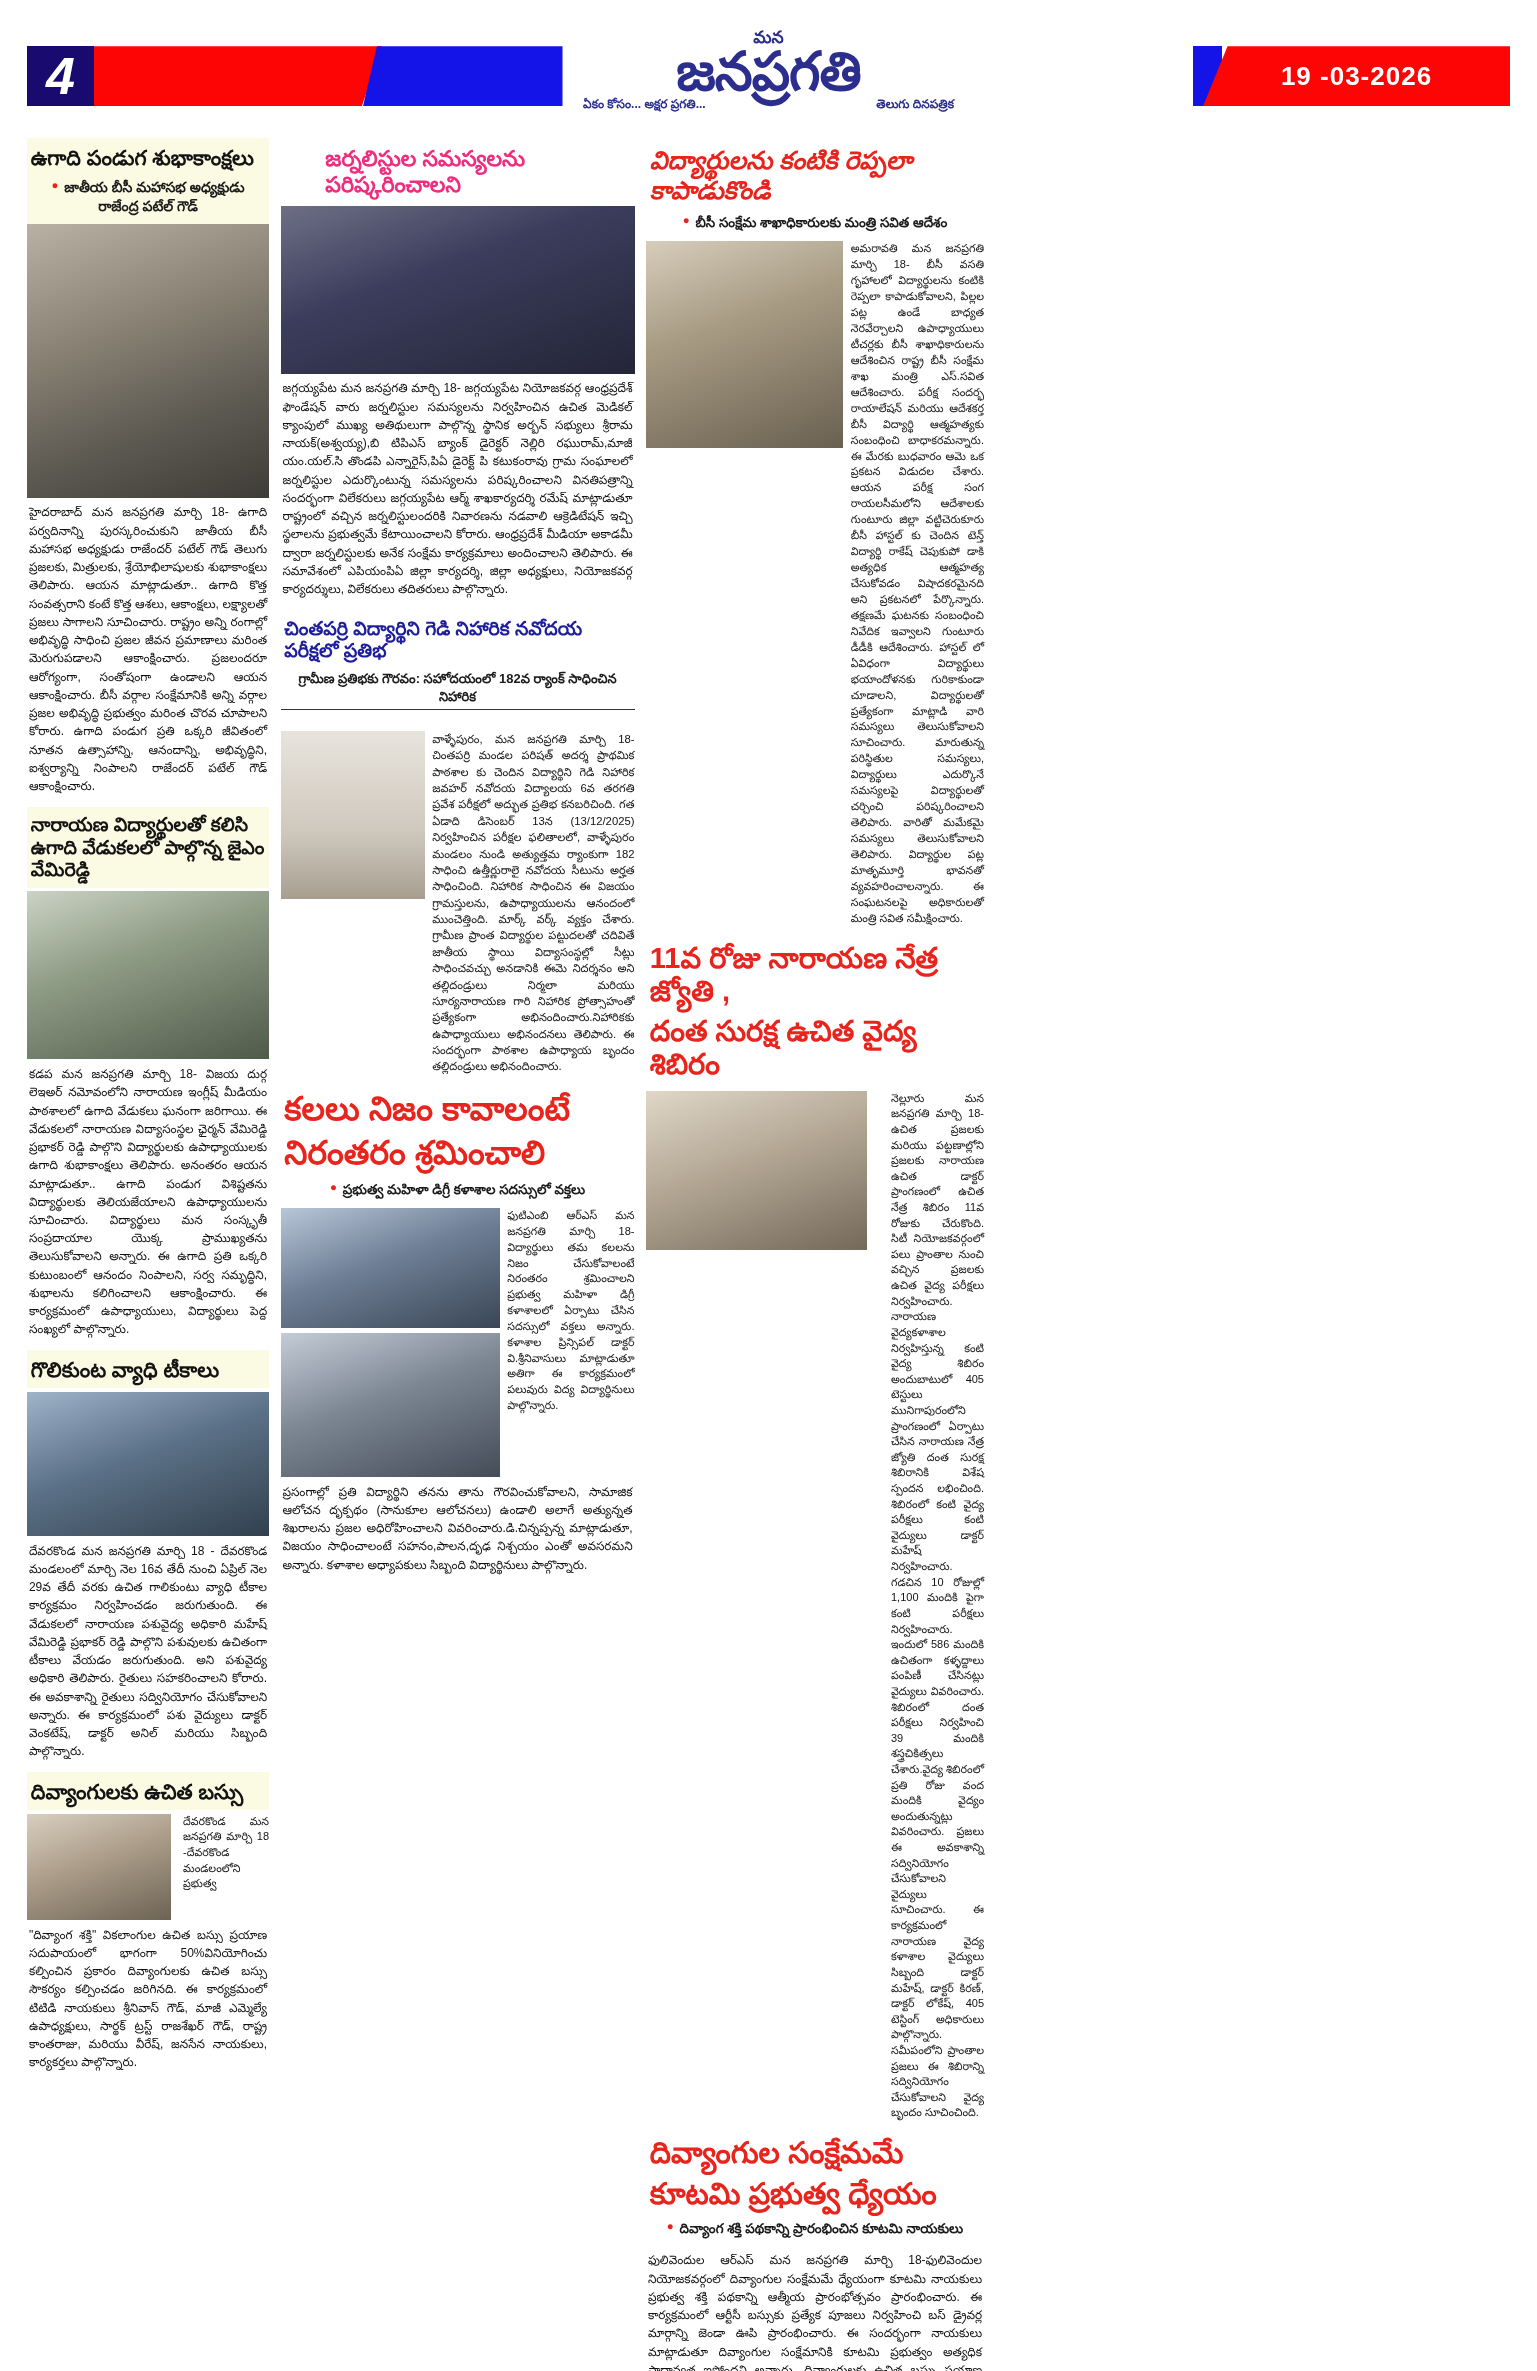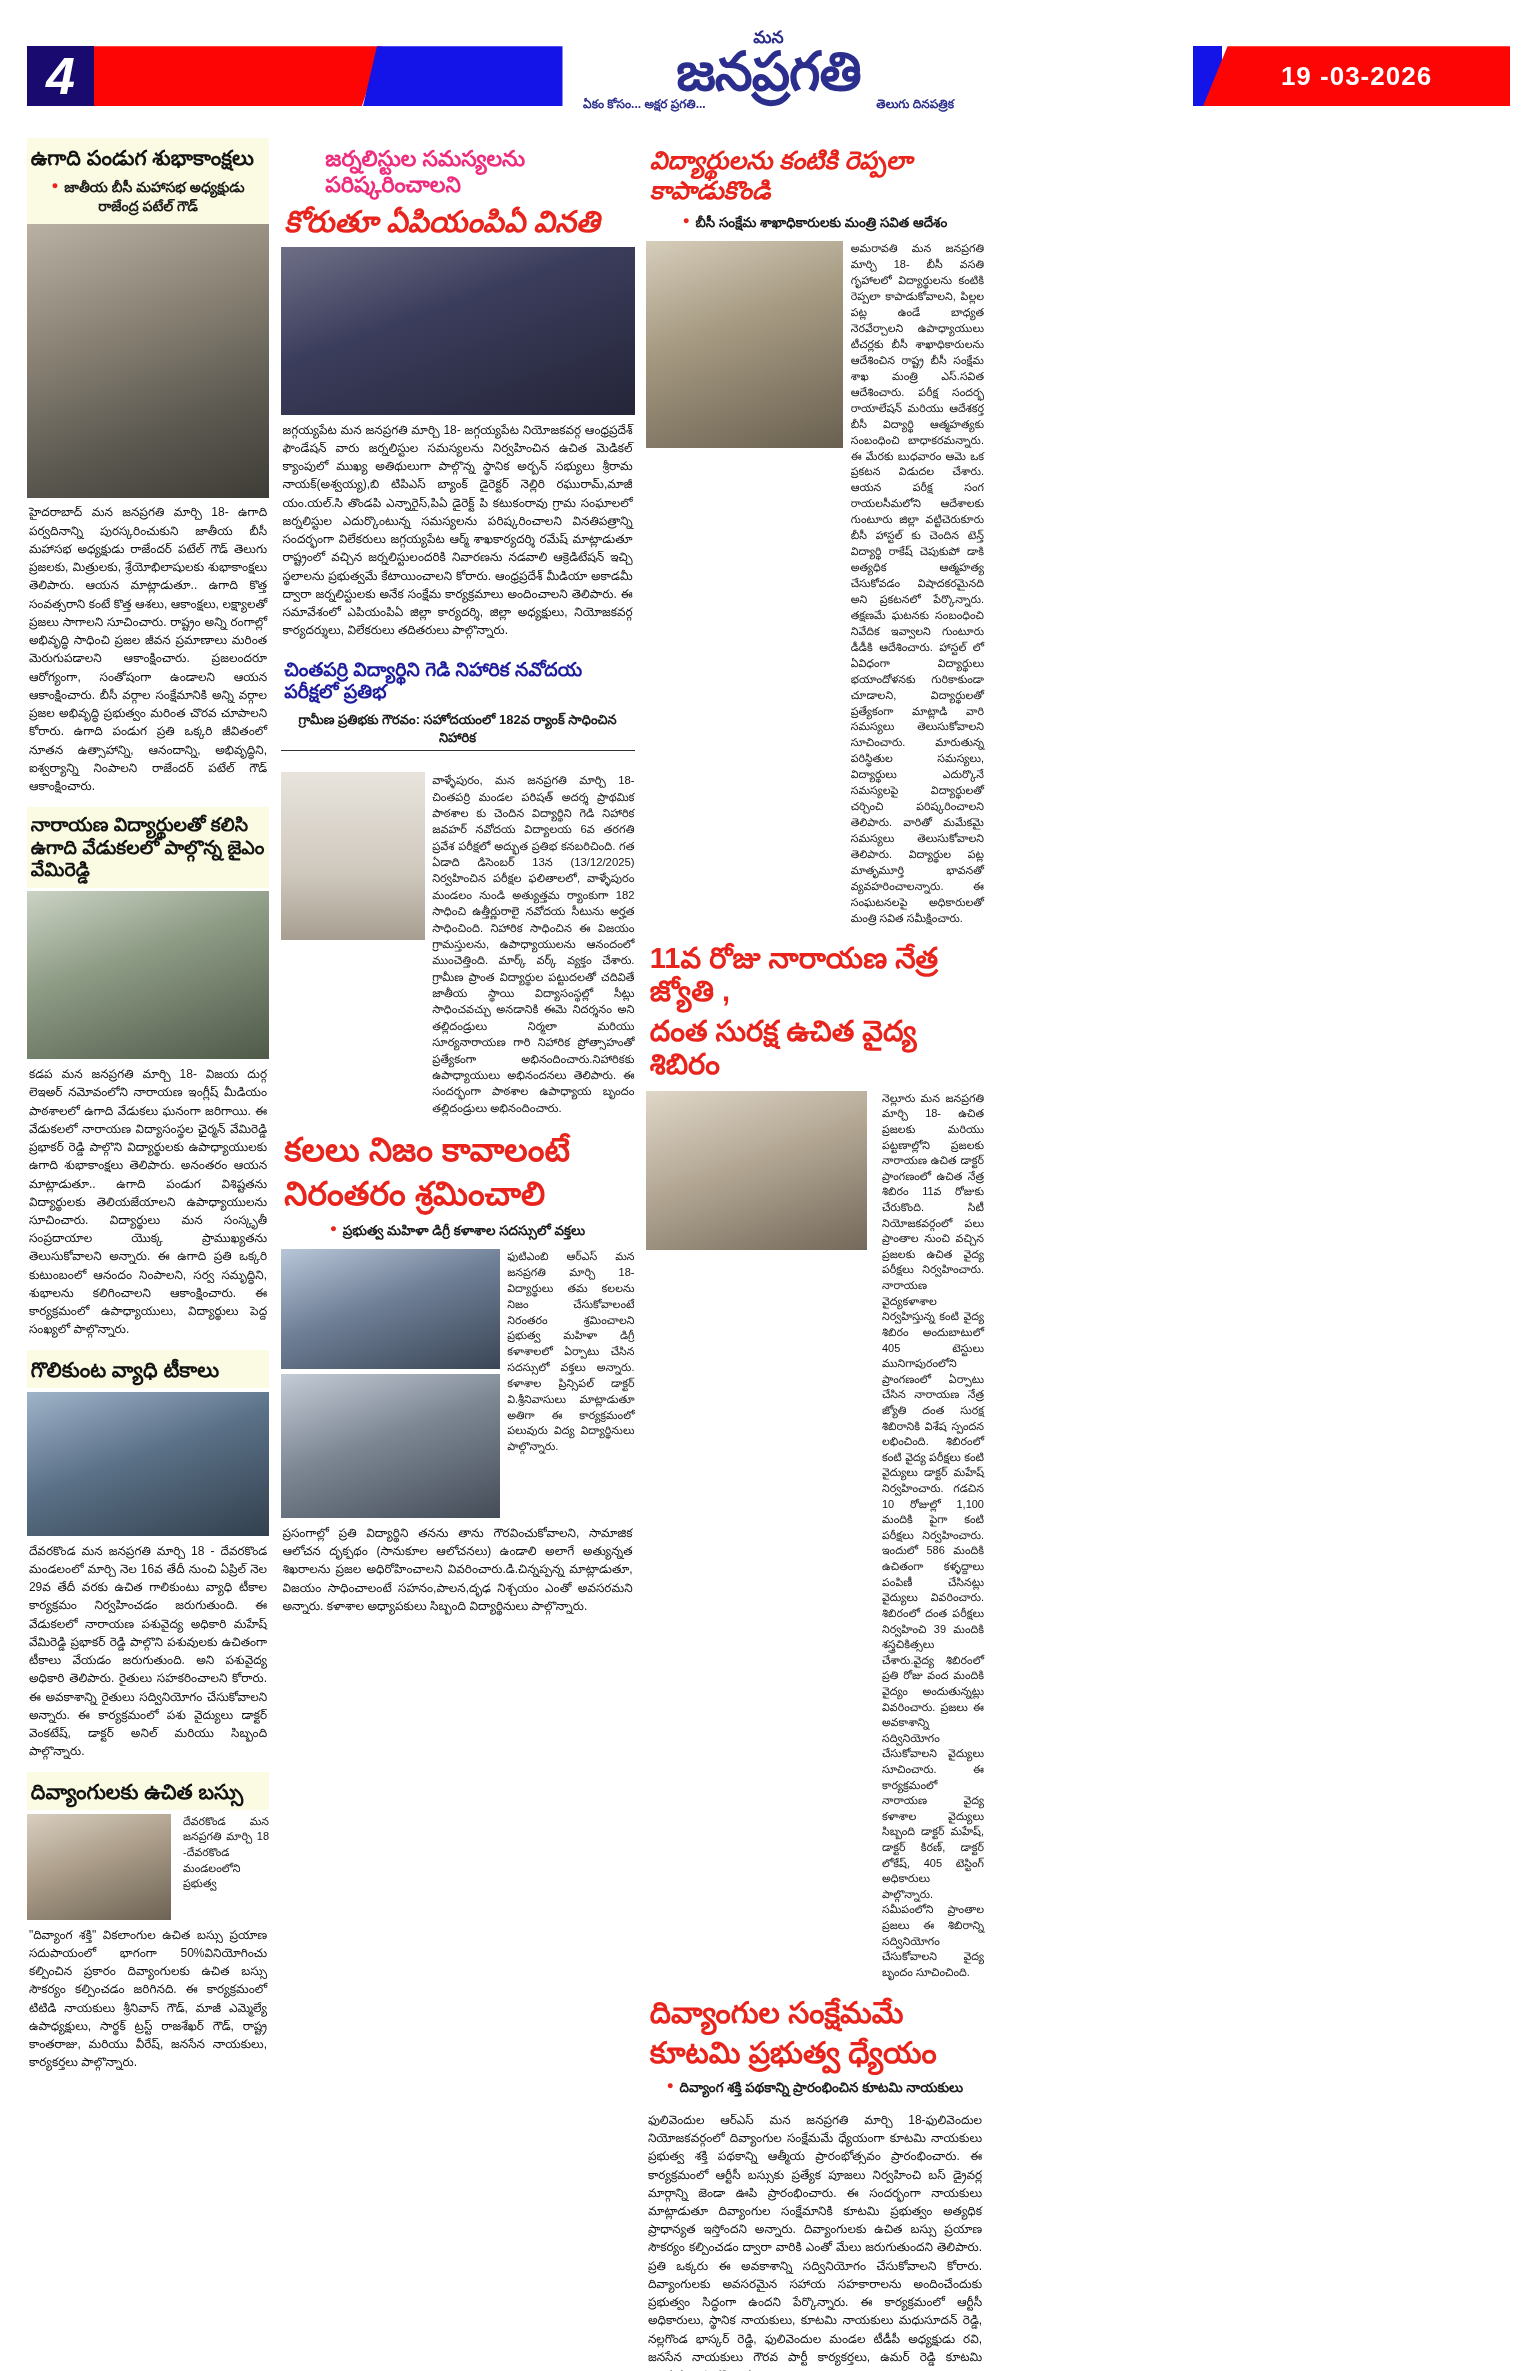--- a/index.html
+++ b/index.html
@@ -157,21 +157,20 @@
         <div class="photo p9" style="height:106px;width:144px;flex:none"></div>
         <div class="body-text" style="padding:0;font-size:11px;line-height:1.42">దేవరకొండ మన జనప్రగతి మార్చి 18 -దేవరకొండ మండలంలోని ప్రభుత్వ</div>
       </div>
       <div class="body-text">"దివ్యాంగ శక్తి" వికలాంగుల ఉచిత బస్సు ప్రయాణ సదుపాయంలో భాగంగా 50%వినియోగించు కల్పించిన ప్రకారం దివ్యాంగులకు ఉచిత బస్సు సౌకర్యం కల్పించడం జరిగినది. ఈ కార్యక్రమంలో టిటిడి నాయకులు శ్రీనివాస్ గౌడ్, మాజీ ఎమ్మెల్యే ఉపాధ్యక్షులు, సార్థక్ ట్రస్ట్ రాజశేఖర్ గౌడ్, రాష్ట్ర కాంతరాజు, మరియు వీరేష్, జనసేన నాయకులు, కార్యకర్తలు పాల్గొన్నారు.</div>
     </div>
 
     <div class="c2">
 
       <div>
         <div class="hl pink" style="font-size:22px">జర్నలిస్టుల సమస్యలను పరిష్కరించాలని</div>
-        <div class="hl red" style="font-size:30px;padding-top:0">కోరుతూ ఏపియంపిఏ వినతి</div>
       </div>
       <div class="photo p2" style="height:168px;margin-top:1.9px"></div>
       <div class="body-text">జగ్గయ్యపేట మన జనప్రగతి మార్చి 18- జగ్గయ్యపేట నియోజకవర్గ ఆంధ్రప్రదేశ్ ఫౌండేషన్ వారు జర్నలిస్టుల సమస్యలను నిర్వహించిన ఉచిత మెడికల్ క్యాంపులో ముఖ్య అతిథులుగా పాల్గొన్న స్థానిక అర్బన్ సభ్యులు శ్రీరామ నాయక్(అశ్వయ్య),బి టిపిఎస్ బ్యాంక్ డైరెక్టర్ నెల్లిరి రఘురామ్,మాజీ యం.యల్.సి తొండపి ఎన్నారైస్,పిఏ డైరెక్ట్ పి కటుకంరావు గ్రామ సంఘాలలో జర్నలిస్టుల ఎదుర్కొంటున్న సమస్యలను పరిష్కరించాలని వినతిపత్రాన్ని సందర్భంగా విలేకరులు జగ్గయ్యపేట ఆర్మ్ శాఖకార్యదర్శి రమేష్ మాట్లాడుతూ రాష్ట్రంలో వచ్చిన జర్నలిస్టులందరికి నివారణను నడవాలి ఆక్రెడిటేషన్ ఇచ్చి స్థలాలను ప్రభుత్వమే కేటాయించాలని కోరారు. ఆంధ్రప్రదేశ్ మీడియా అకాడమీ ద్వారా జర్నలిస్టులకు అనేక సంక్షేమ కార్యక్రమాలు అందించాలని తెలిపారు. ఈ సమావేశంలో ఎపియంపిఏ జిల్లా కార్యదర్శి, జిల్లా అధ్యక్షులు, నియోజకవర్గ కార్యదర్శులు, విలేకరులు తదితరులు పాల్గొన్నారు.</div>
 
       <div style="margin-top:5.8px">
         <div class="hl blue" style="font-size:19px">చింతపర్రి విద్యార్థిని గెడి నిహారిక నవోదయ పరీక్షలో ప్రతిభ</div>
         <div class="subline" style="font-size:13px;border-bottom:1px solid #333;padding-bottom:3.8px">గ్రామీణ ప్రతిభకు గౌరవం: సహోదయంలో 182వ ర్యాంక్ సాధించిన నిహారిక</div>
       </div>
       <div style="display:flex;gap:7.7px;margin-top:21px">
         <div class="photo girl-photo" style="height:168px;width:144px;flex:none"></div>
@@ -201,21 +200,21 @@
       </div>
       <div style="display:flex;gap:7.7px;margin-top:1.9px">
         <div class="photo p5" style="height:207px;width:197px;flex:none"></div>
         <div class="body-text" style="padding:0;font-size:11px;line-height:1.45">అమరావతి మన జనప్రగతి మార్చి 18- బీసీ వసతి గృహాలలో విద్యార్థులను కంటికి రెప్పలా కాపాడుకోవాలని, పిల్లల పట్ల ఉండే బాధ్యత నెరవేర్చాలని ఉపాధ్యాయులు టీచర్లకు బీసీ శాఖాధికారులను ఆదేశించిన రాష్ట్ర బీసీ సంక్షేమ శాఖ మంత్రి ఎస్.సవిత ఆదేశించారు. పరీక్ష సందర్భ రాయాలేషన్ మరియు ఆదేశకర్త బీసీ విద్యార్థి ఆత్మహత్యకు సంబంధించి బాధాకరమన్నారు. ఈ మేరకు బుధవారం ఆమె ఒక ప్రకటన విడుదల చేశారు. ఆయన పరీక్ష సంగ రాయలసీమలోని ఆదేశాలకు గుంటూరు జిల్లా వట్టిచెరుకూరు బీసీ హాస్టల్ కు చెందిన టెన్త్ విద్యార్థి రాకేష్ చెపుకుపో డాకి అత్యధిక ఆత్మహత్య చేసుకోవడం విషాదకరమైనది అని ప్రకటనలో పేర్కొన్నారు. తక్షణమే ఘటనకు సంబంధించి నివేదిక ఇవ్వాలని గుంటూరు డీడీకి ఆదేశించారు. హాస్టల్ లో ఏవిధంగా విద్యార్థులు భయాందోళనకు గురికాకుండా చూడాలని, విద్యార్థులతో ప్రత్యేకంగా మాట్లాడి వారి సమస్యలు తెలుసుకోవాలని సూచించారు. మారుతున్న పరిస్థితుల సమస్యలు, విద్యార్థులు ఎదుర్కొనే సమస్యలపై విద్యార్థులతో చర్చించి పరిష్కరించాలని తెలిపారు. వారితో మమేకమై సమస్యలు తెలుసుకోవాలని తెలిపారు. విద్యార్థుల పట్ల మాతృమూర్తి భావనతో వ్యవహరించాలన్నారు. ఈ సంఘటనలపై అధికారులతో మంత్రి సవిత సమీక్షించారు.</div>
       </div>
 
       <div style="margin-top:7.7px">
         <div class="hl bigred" style="font-size:29px">11వ రోజు నారాయణ నేత్ర జ్యోతి ,</div>
         <div class="hl bigred" style="font-size:29px;padding-top:0">దంత సురక్ష ఉచిత వైద్య శిబిరం</div>
       </div>
-      <div style="display:flex;gap:15px;margin-top:3.8px">
+      <div style="display:flex;gap:24px;margin-top:3.8px">
         <div class="photo p7" style="height:159px;width:221px;flex:none"></div>
         <div class="body-text" style="padding:0;font-size:11px;line-height:1.42">నెల్లూరు మన జనప్రగతి మార్చి 18- ఉచిత ప్రజలకు మరియు పట్టణాల్లోని ప్రజలకు నారాయణ ఉచిత డాక్టర్ ప్రాంగణంలో ఉచిత నేత్ర శిబిరం 11వ రోజుకు చేరుకొంది. సిటీ నియోజకవర్గంలో పలు ప్రాంతాల నుంచి వచ్చిన ప్రజలకు ఉచిత వైద్య పరీక్షలు నిర్వహించారు. నారాయణ వైద్యకళాశాల నిర్వహిస్తున్న కంటి వైద్య శిబిరం అందుబాటులో 405 టెస్టులు మునిగాపురంలోని ప్రాంగణంలో ఏర్పాటు చేసిన నారాయణ నేత్ర జ్యోతి దంత సురక్ష శిబిరానికి విశేష స్పందన లభించింది. శిబిరంలో కంటి వైద్య పరీక్షలు కంటి వైద్యులు డాక్టర్ మహేష్ నిర్వహించారు. గడచిన 10 రోజుల్లో 1,100 మందికి పైగా కంటి పరీక్షలు నిర్వహించారు. ఇందులో 586 మందికి ఉచితంగా కళ్ళద్దాలు పంపిణీ చేసినట్లు వైద్యులు వివరించారు. శిబిరంలో దంత పరీక్షలు నిర్వహించి 39 మందికి శస్త్రచికిత్సలు చేశారు.వైద్య శిబిరంలో ప్రతి రోజు వంద మందికి వైద్యం అందుతున్నట్లు వివరించారు. ప్రజలు ఈ అవకాశాన్ని సద్వినియోగం చేసుకోవాలని వైద్యులు సూచించారు. ఈ కార్యక్రమంలో నారాయణ వైద్య కళాశాల వైద్యులు సిబ్బంది డాక్టర్ మహేష్, డాక్టర్ కిరణ్, డాక్టర్ లోకేష్, 405 టెస్టింగ్ అధికారులు పాల్గొన్నారు. సమీపంలోని ప్రాంతాల ప్రజలు ఈ శిబిరాన్ని సద్వినియోగం చేసుకోవాలని వైద్య బృందం సూచించింది.</div>
       </div>
 
       <div style="margin-top:7.7px">
         <div class="hl bigred" style="font-size:30px">దివ్యాంగుల సంక్షేమమే</div>
         <div class="hl bigred" style="font-size:30px;padding-top:0">కూటమి ప్రభుత్వ ధ్యేయం</div>
         <div class="subline center-dot" style="font-size:13.4px">దివ్యాంగ శక్తి పథకాన్ని ప్రారంభించిన కూటమి నాయకులు</div>
       </div>
       <div class="body-text">ఫులివెందుల ఆర్ఎస్ మన జనప్రగతి మార్చి 18-ఫులివెందుల నియోజకవర్గంలో దివ్యాంగుల సంక్షేమమే ధ్యేయంగా కూటమి నాయకులు ప్రభుత్వ శక్తి పథకాన్ని ఆత్మీయ ప్రారంభోత్సవం ప్రారంభించారు. ఈ కార్యక్రమంలో ఆర్టీసీ బస్సుకు ప్రత్యేక పూజలు నిర్వహించి బస్ డ్రైవర్ల మార్గాన్ని జెండా ఊపి ప్రారంభించారు. ఈ సందర్భంగా నాయకులు మాట్లాడుతూ దివ్యాంగుల సంక్షేమానికి కూటమి ప్రభుత్వం అత్యధిక ప్రాధాన్యత ఇస్తోందని అన్నారు. దివ్యాంగులకు ఉచిత బస్సు ప్రయాణ సౌకర్యం కల్పించడం ద్వారా వారికి ఎంతో మేలు జరుగుతుందని తెలిపారు. ప్రతి ఒక్కరు ఈ అవకాశాన్ని సద్వినియోగం చేసుకోవాలని కోరారు. దివ్యాంగులకు అవసరమైన సహాయ సహకారాలను అందించేందుకు ప్రభుత్వం సిద్ధంగా ఉందని పేర్కొన్నారు. ఈ కార్యక్రమంలో ఆర్టీసీ అధికారులు, స్థానిక నాయకులు, కూటమి నాయకులు మధుసూదన్ రెడ్డి, నల్లగొండ భాస్కర్ రెడ్డి, ఫులివెందుల మండల టీడీపీ అధ్యక్షుడు రవి, జనసేన నాయకులు గౌరవ పార్టీ కార్యకర్తలు, ఉమర్ రెడ్డి కూటమి నాయకులు పాల్గొన్నారు.</div>

